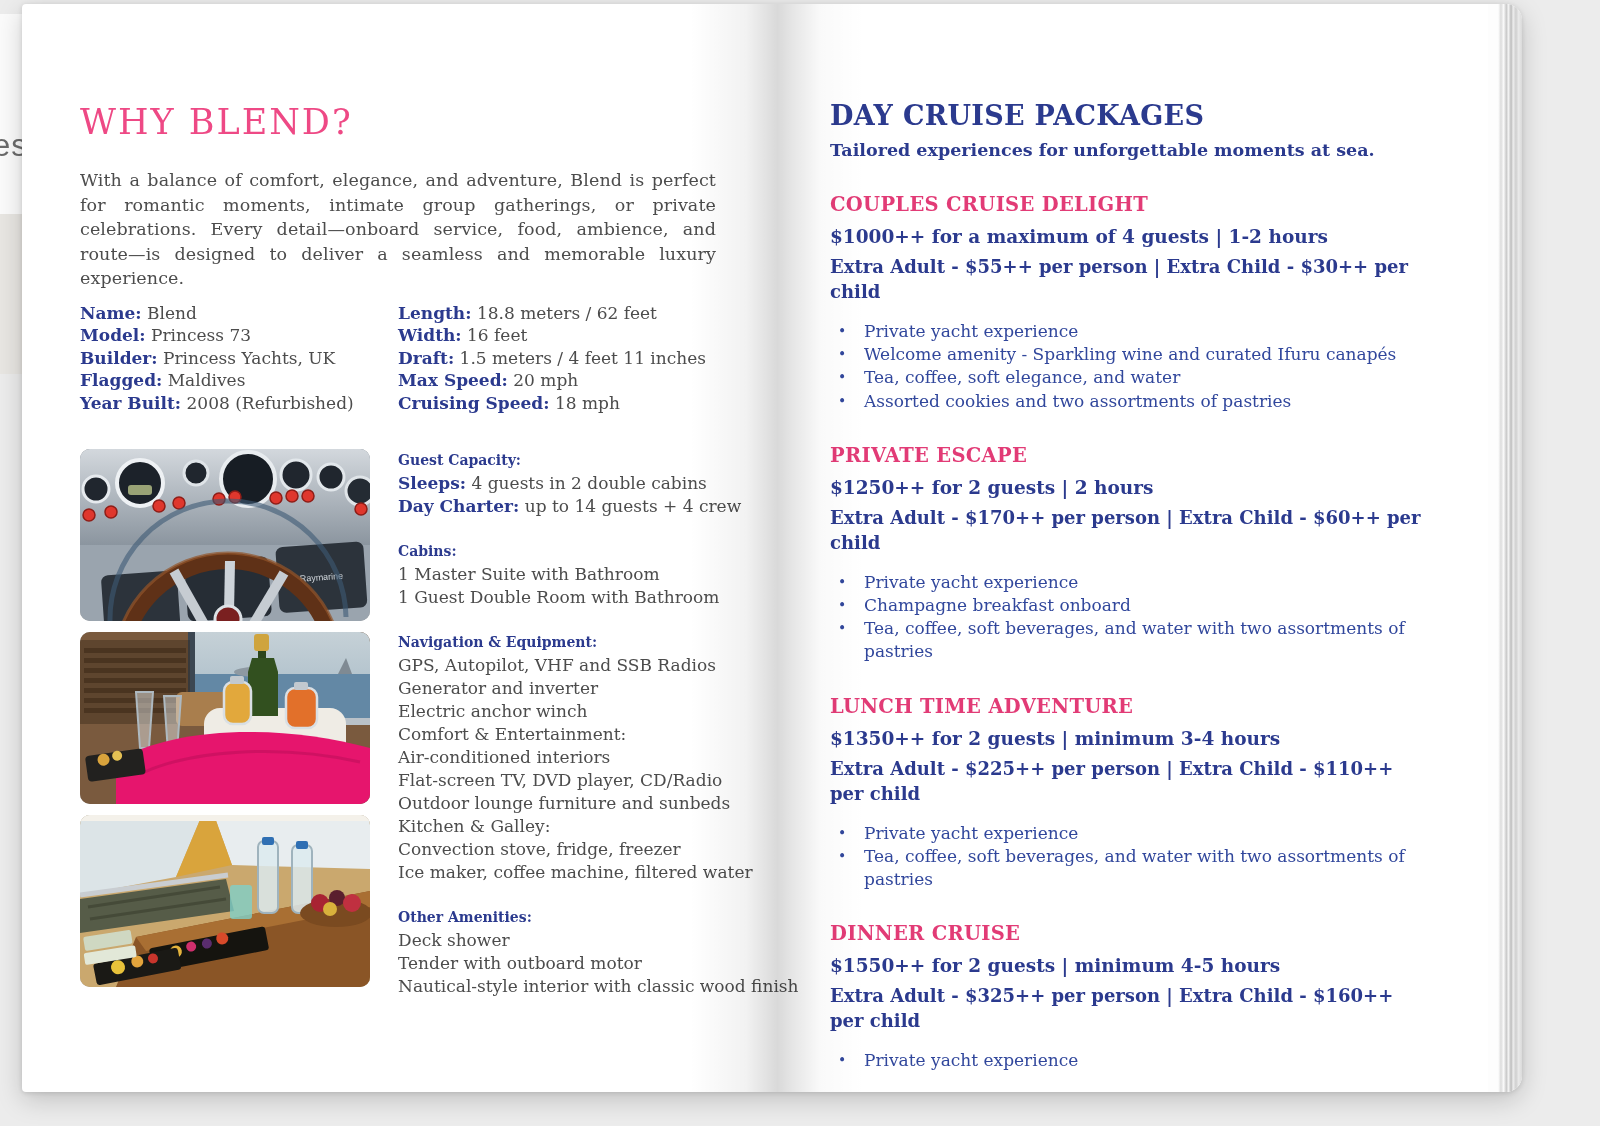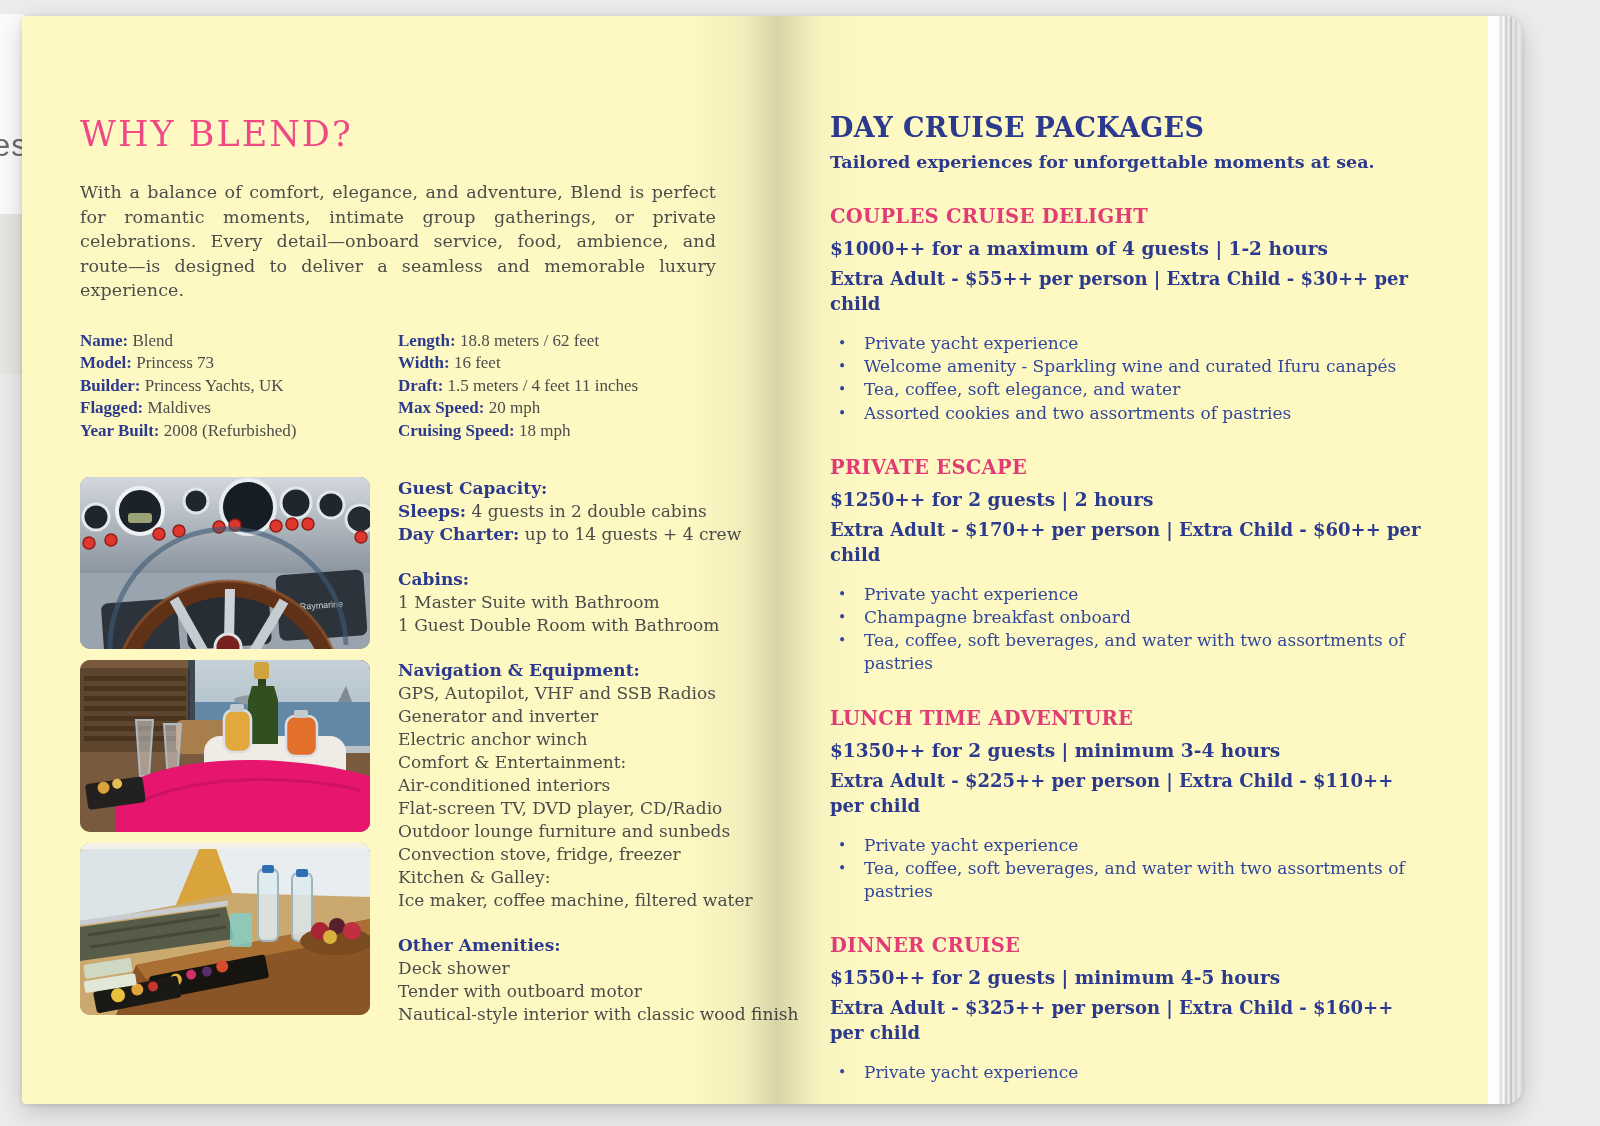--- a/index.html
+++ b/index.html
@@ -12,22 +12,22 @@
   
   .bg-fragment{position:absolute;left:0;top:14px;width:24px;height:200px;background:#fbfbfb;}
   .bg-partial-text{
     position:absolute;left:-7px;top:128px;font-family:"Liberation Sans",sans-serif;
     font-size:31px;color:#6b6b6b;letter-spacing:1px;
   }
   .bg-gray-block{position:absolute;left:0;top:214px;width:24px;height:160px;background:#e8e6e2;}
 
   
   .spread{
-    position:absolute;left:22px;top:16px;width:1500px;height:1088px;
-    background:#fef9c3;border-radius:4px 16px 16px 4px;
+    position:absolute;left:22px;top:4px;width:1500px;height:1088px;
+    background:#ffffff;border-radius:4px 16px 16px 4px;
     box-shadow:0 8px 26px rgba(0,0,0,.18), 0 1px 5px rgba(0,0,0,.12);
   }
   .fold-shadow{
     position:absolute;left:668px;top:0;width:175px;height:100%;pointer-events:none;z-index:5;
     background:linear-gradient(90deg,rgba(0,0,0,0) 0%,rgba(0,0,0,.05) 32%,rgba(0,0,0,.15) 50%,rgba(0,0,0,.10) 58%,rgba(0,0,0,.02) 75%,rgba(0,0,0,0) 100%);
   }
   .page-stack{
     position:absolute;right:0;top:0;width:34px;height:100%;z-index:4;
     border-radius:0 16px 16px 0;
     background:linear-gradient(90deg,
@@ -37,32 +37,32 @@
 
   
   .page-left{position:absolute;left:0;top:0;width:742px;height:100%;padding:98px 26px 0 58px;box-sizing:border-box;}
   .why-title{
     font-size:35px;line-height:40px;font-weight:400;color:#ee4985;letter-spacing:2px;margin:0;
   }
   .intro{
     margin:26px 0 0 0;width:636px;font-size:17.5px;line-height:24.5px;color:#4c4c4c;
     text-align:justify;letter-spacing:.1px;
   }
-  .specs{display:flex;margin-top:27px;font-family:Liberation Serif, serif;}
+  .specs{display:flex;margin-top:11px;}
   .specs-col{width:318px;}
   .specs-col.second{width:auto;}
   .spec-row{font-size:17px;line-height:22.6px;color:#4c4c4c;white-space:nowrap;}
   .spec-label{font-weight:700;color:#2b3a8e;}
   .content-row{display:flex;margin-top:35px;}
   .photo-col{width:290px;margin-right:28px;}
   .photo{width:290px;height:172px;border-radius:10px;overflow:hidden;margin-bottom:11px;background:#999;}
   .photo svg{display:block;width:100%;height:100%;}
   .info-col{flex:1;}
   .info-section{margin-bottom:22px;}
-  .info-heading{font-size:17px;line-height:23px;font-weight:700;color:#2b3a8e;}
+  .info-heading{font-size:14px;line-height:23px;font-weight:700;color:#2b3a8e;}
   .info-line{font-size:17px;line-height:23px;color:#4c4c4c;white-space:nowrap;}
   .info-line .spec-label{font-weight:700;}
 
   
   .page-right{position:absolute;left:742px;top:0;right:38px;height:100%;padding:96px 58px 0 66px;box-sizing:border-box;}
   .pkg-title{font-size:27px;line-height:32px;font-weight:700;color:#2b3a8e;letter-spacing:.3px;margin:0;}
   .pkg-subtitle{font-size:17.5px;line-height:24px;font-weight:600;color:#2b3a8e;margin-top:6px;}
   .package{margin-top:31px;}
   .package-name{font-size:19.5px;line-height:24px;font-weight:700;color:#e23b76;letter-spacing:.3px;}
   .package-price{font-size:18.5px;line-height:26px;font-weight:700;color:#2b3a8e;margin-top:7px;}
@@ -261,22 +261,22 @@
 
         <div class="info-section">
           <div class="info-heading">Navigation &amp; Equipment:</div>
           <div class="info-line">GPS, Autopilot, VHF and SSB Radios</div>
           <div class="info-line">Generator and inverter</div>
           <div class="info-line">Electric anchor winch</div>
           <div class="info-line">Comfort &amp; Entertainment:</div>
           <div class="info-line">Air-conditioned interiors</div>
           <div class="info-line">Flat-screen TV, DVD player, CD/Radio</div>
           <div class="info-line">Outdoor lounge furniture and sunbeds</div>
+          <div class="info-line">Kitchen &amp; Galley:</div>
           <div class="info-line">Convection stove, fridge, freezer</div>
-          <div class="info-line">Kitchen &amp; Galley:</div>
           <div class="info-line">Ice maker, coffee machine, filtered water</div>
         </div>
 
         <div class="info-section">
           <div class="info-heading">Other Amenities:</div>
           <div class="info-line">Deck shower</div>
           <div class="info-line">Tender with outboard motor</div>
           <div class="info-line">Nautical-style interior with classic wood finish</div>
         </div>
       </div>

